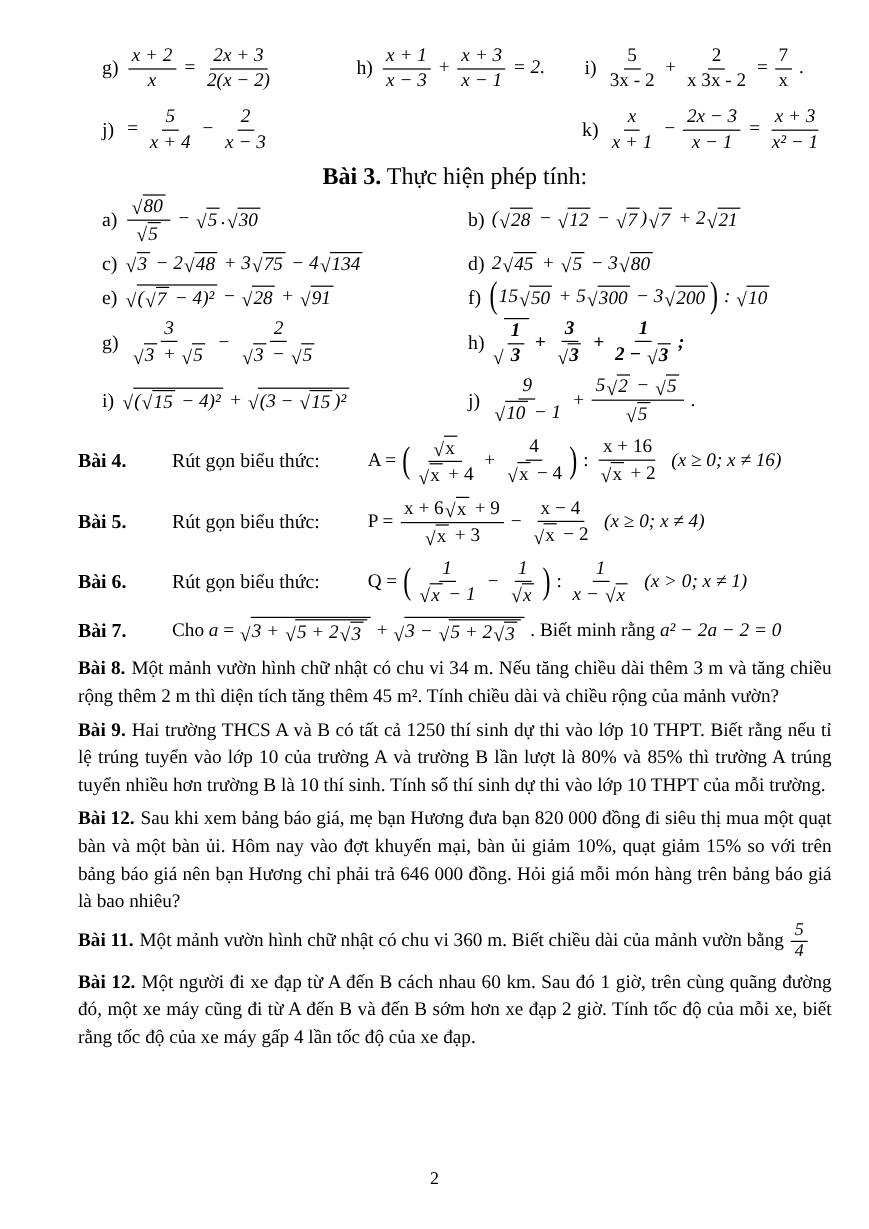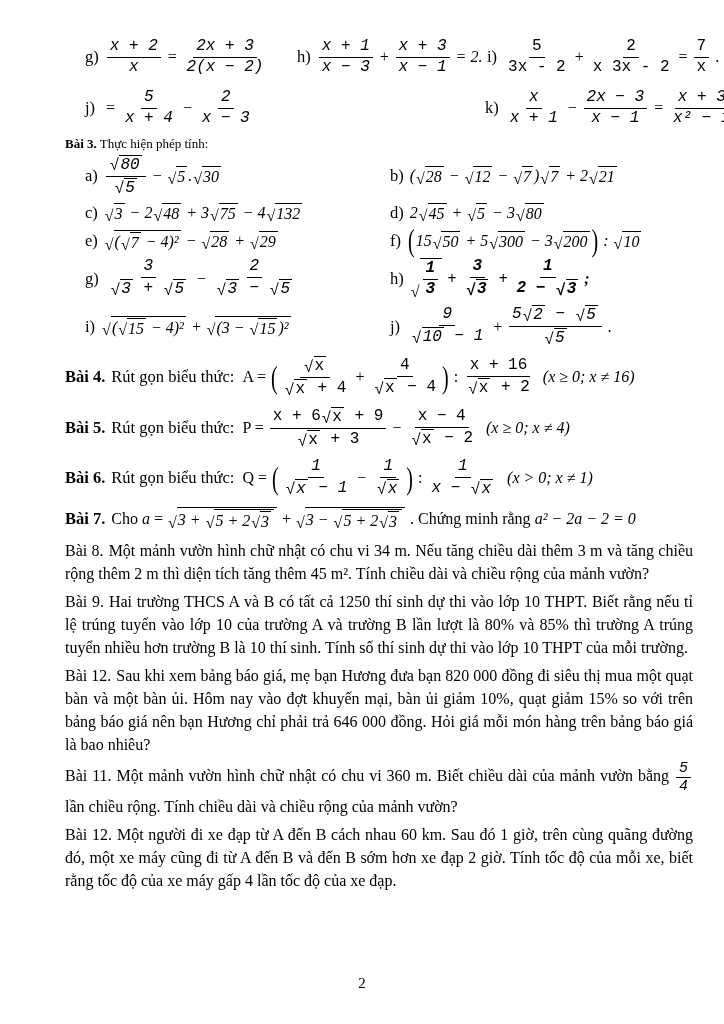--- a/index.html
+++ b/index.html
@@ -12,44 +12,44 @@
     position:relative;box-sizing:border-box;
     width:724px;height:1024px;
     padding:38px 31px 0 65px;
   }
   
   .ml{display:inline-flex;align-items:center;font-size:16px;flex-wrap:nowrap;}
   .ml .mi,.ml .mu{white-space:pre;}
   .mi{font-style:italic;}
   .mu{font-style:normal;}
   .frac{display:inline-flex;flex-direction:column;align-items:center;vertical-align:middle;margin:0 2px;line-height:1.12;}
-  .num,.den{display:inline-flex;align-items:center;justify-content:flex-end;padding:0 3px;font-family:Liberation Mono, monospace;}
+  .num,.den{display:inline-flex;align-items:center;justify-content:flex-end;padding:0 3px;}
   .num{border-bottom:1px solid #000;padding-bottom:1px;}
   .den{padding-top:1px;}
   .sqrt{display:inline-flex;align-items:flex-end;vertical-align:middle;margin:0 1px;}
   .rsign{align-self:stretch;display:flex;align-items:flex-end;line-height:0.95;font-style:normal;}
   .rbody{display:inline-flex;align-items:center;border-top:1px solid #000;padding:1px 2px 0 1px;}
   .bigp{display:inline-block;font-size:20px;transform:scaleY(1.55);margin:0 1px;font-style:normal;}
   .bold{font-weight:bold;}
   .bold .num{border-bottom-width:1.5px;}
   .bold .rbody{border-top-width:1.5px;}
   
   .eqrow{display:grid;align-items:center;}
   .row1{grid-template-columns:212px 190px 1fr;margin-bottom:12px;}
   .row2{grid-template-columns:400px 1fr;margin-bottom:2px;}
   .eqitem{display:flex;align-items:center;padding-left:20px;}
   .lbl{font-style:normal;margin-right:6px;font-size:16.5px;white-space:pre;}
-  .heading{margin:8px 0 3px;font-size:13px;}
+  .heading{margin:8px 0 3px;font-size:20px;text-align:center;}
   .heading b{font-weight:bold;}
   .b3grid{display:grid;grid-template-columns:305px 1fr;row-gap:6px;align-items:center;margin:2px 0 6px;}
-  .exline{display:flex;align-items:center;margin:8px 0;font-size:16.5px;}
+  .exline{display:flex;align-items:center;margin:8px 0;font-size:16.5px;gap:32px;}
   .exline b{font-weight:bold;margin-right:6px;white-space:pre;}
   .exline .intro{margin-right:8px;white-space:pre;}
   .prose{font-size:16px;line-height:23px;text-align:justify;margin:0 0 5px 0;}
-  .prose b{font-weight:normal;margin-right:5px;}
+  .prose b{font-weight:bold;margin-right:5px;}
   .pb{display:inline;}
   .pb .frac{font-size:15px;line-height:1.05;}
   .pagenum{position:absolute;left:0;right:0;bottom:32px;text-align:center;font-size:15px;}
 </style>
 </head>
 <body>
 
 <div class="page">
 
   <div class="eqrow row1">
@@ -289,21 +289,21 @@
           <span class="sqrt">
             <span class="rsign">√</span>
             <span class="rbody">
               <span class="mi">75</span>
             </span>
           </span>
           <span class="mi"> − 4</span>
           <span class="sqrt">
             <span class="rsign">√</span>
             <span class="rbody">
-              <span class="mi">132</span>
+              <span class="mi">134</span>
             </span>
           </span>
         </span>
     </div>
     <div class="eqitem">
       <span class="lbl">d)</span>
       <span class="ml">
           <span class="mi">2</span>
           <span class="sqrt">
             <span class="rsign">√</span>
@@ -347,21 +347,21 @@
           <span class="sqrt">
             <span class="rsign">√</span>
             <span class="rbody">
               <span class="mi">28</span>
             </span>
           </span>
           <span class="mi"> + </span>
           <span class="sqrt">
             <span class="rsign">√</span>
             <span class="rbody">
-              <span class="mi">29</span>
+              <span class="mi">91</span>
             </span>
           </span>
         </span>
     </div>
     <div class="eqitem">
       <span class="lbl">f)</span>
       <span class="ml">
           <span class="bigp">(</span>
           <span class="mi">15</span>
           <span class="sqrt">
@@ -764,21 +764,21 @@
                 <span class="sqrt">
                   <span class="rsign">√</span>
                   <span class="rbody">
                     <span class="mi">3</span>
                   </span>
                 </span>
               </span>
             </span>
           </span>
         </span>
-        <span class="mu"> . Chứng minh rằng </span>
+        <span class="mu"> . Biết minh rằng </span>
         <span class="mi">a² − 2a − 2 = 0</span>
       </span>
   </p>
 
   <p class="prose">
     <b>Bài 8.</b><span class="pb"><span class="mu">Một mảnh vườn hình chữ nhật có chu vi 34 m. Nếu tăng chiều dài thêm 3 m và tăng chiều rộng thêm 2 m thì diện tích tăng thêm 45 m². Tính chiều dài và chiều rộng của mảnh vườn?</span></span>
   </p>
 
   <p class="prose">
     <b>Bài 9.</b><span class="pb"><span class="mu">Hai trường THCS A và B có tất cả 1250 thí sinh dự thi vào lớp 10 THPT. Biết rằng nếu tỉ lệ trúng tuyển vào lớp 10 của trường A và trường B lần lượt là 80% và 85% thì trường A trúng tuyển nhiều hơn trường B là 10 thí sinh. Tính số thí sinh dự thi vào lớp 10 THPT của mỗi trường.</span></span>
@@ -789,21 +789,21 @@
   </p>
 
   <p class="prose">
     <b>Bài 11.</b><span class="pb"><span class="mu">Một mảnh vườn hình chữ nhật có chu vi 360 m. Biết chiều dài của mảnh vườn bằng </span><span class="frac">
           <span class="num">
             <span class="mi">5</span>
           </span>
           <span class="den">
             <span class="mi">4</span>
           </span>
-        </span><span class="mu"> lần chiều rộng. Tính chiều dài và chiều rộng của mảnh vườn?</span></span>
+        </span></span>
   </p>
 
   <p class="prose">
     <b>Bài 12.</b><span class="pb"><span class="mu">Một người đi xe đạp từ A đến B cách nhau 60 km. Sau đó 1 giờ, trên cùng quãng đường đó, một xe máy cũng đi từ A đến B và đến B sớm hơn xe đạp 2 giờ. Tính tốc độ của mỗi xe, biết rằng tốc độ của xe máy gấp 4 lần tốc độ của xe đạp.</span></span>
   </p>
 
   <div class="pagenum">2</div>
 
 </div>
 

